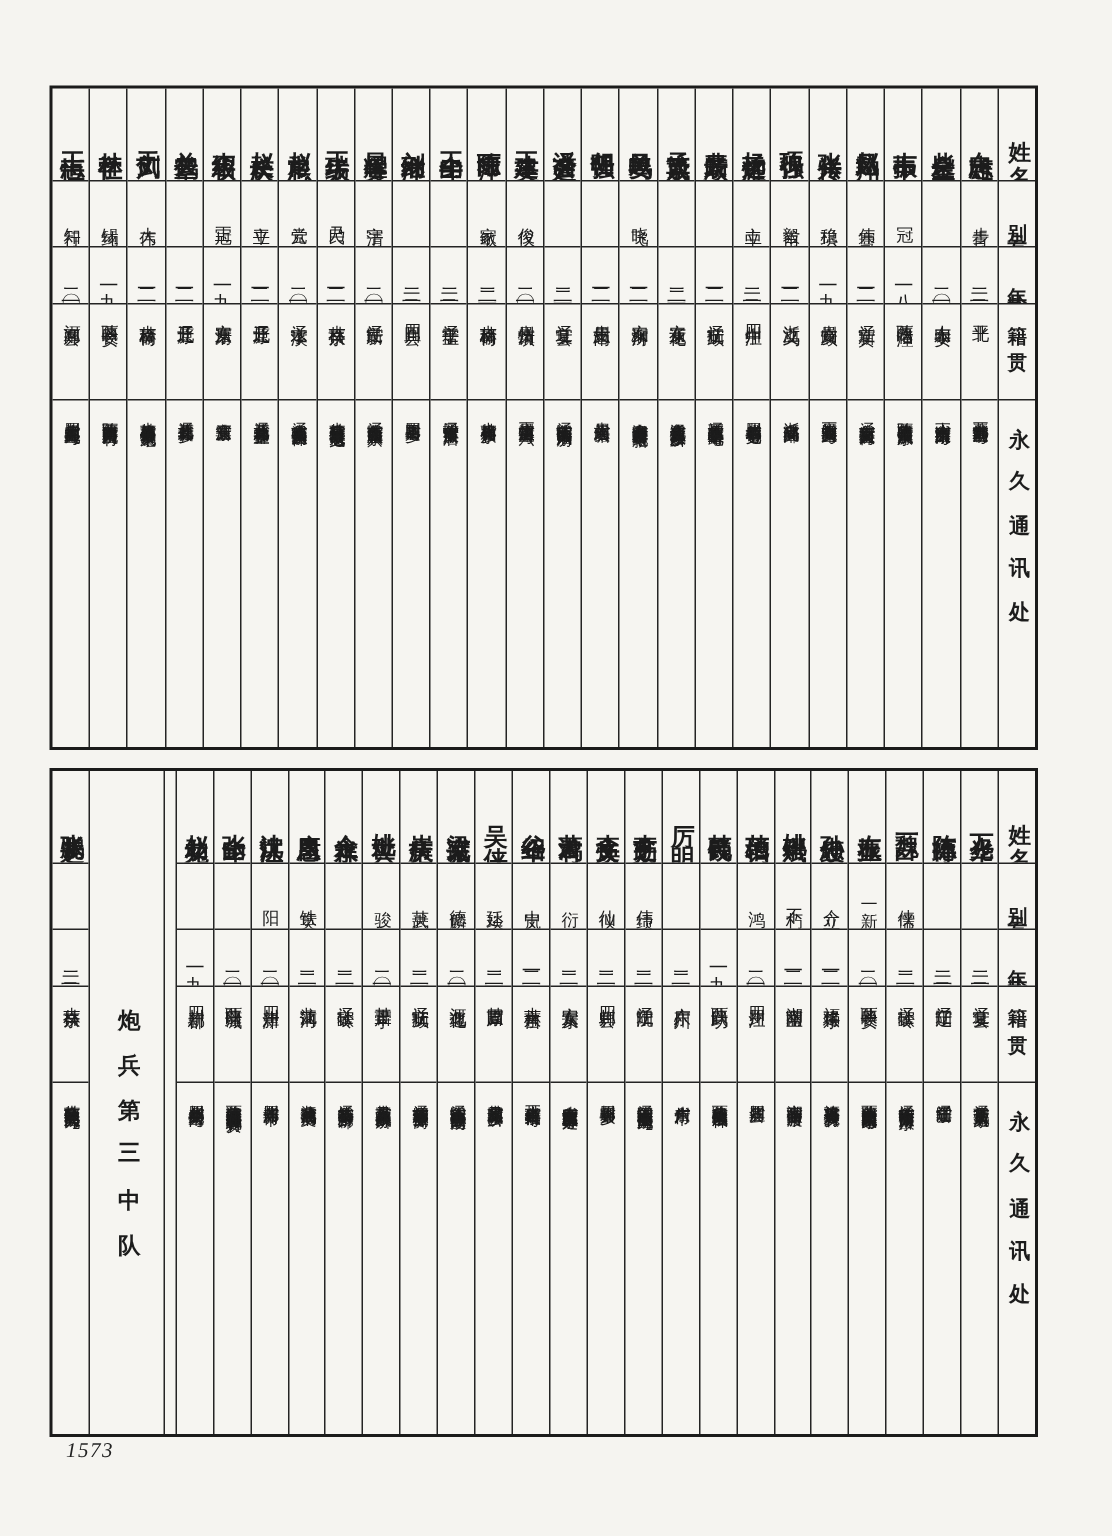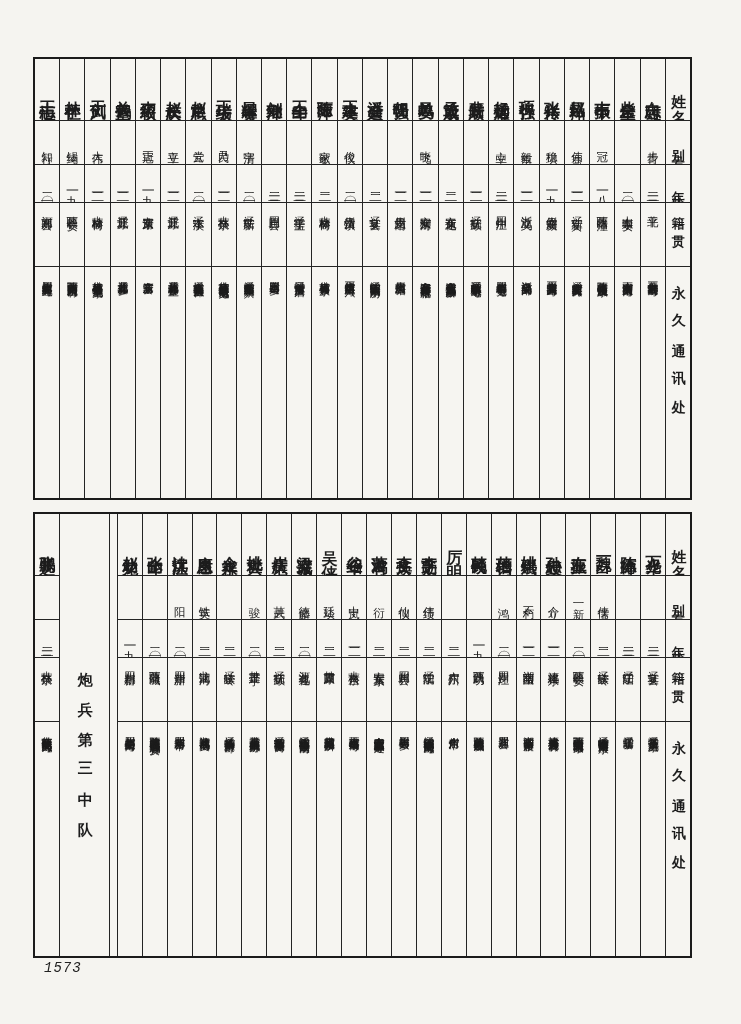--- a/index.html
+++ b/index.html
@@ -47,21 +47,21 @@
   .t-addr{font-size:10.8px;letter-spacing:0.4px;}
   .hdr{font-weight:700;}
   .h-name{font-size:15px;letter-spacing:16px;margin-bottom:-16px;}
   .h-alias{font-size:13px;letter-spacing:7px;margin-bottom:-7px;}
   .h-age{font-size:13px;letter-spacing:5px;margin-bottom:-5px;}
   .h-native{font-size:13px;letter-spacing:18px;margin-bottom:-18px;}
   .h-addr{font-size:14px;letter-spacing:29px;margin-bottom:-29px;}
   .t-label{font-size:15px;font-weight:600;letter-spacing:30px;margin-bottom:-30px;}
   .page-number{
     position:absolute;left:44px;top:960px;
-    font-size:14px;font-style:italic;letter-spacing:1px;color:#222;font-family:Liberation Mono, monospace;
+    font-size:14px;font-style:italic;letter-spacing:1px;color:#222;
   }
 </style>
 </head>
 <body>
 
 <div>
   <div id="table-top" class="vtable">
       <div class="vcol">
         <div class="vcell c-name">
           <span class="vtext hdr h-name">姓名</span>

